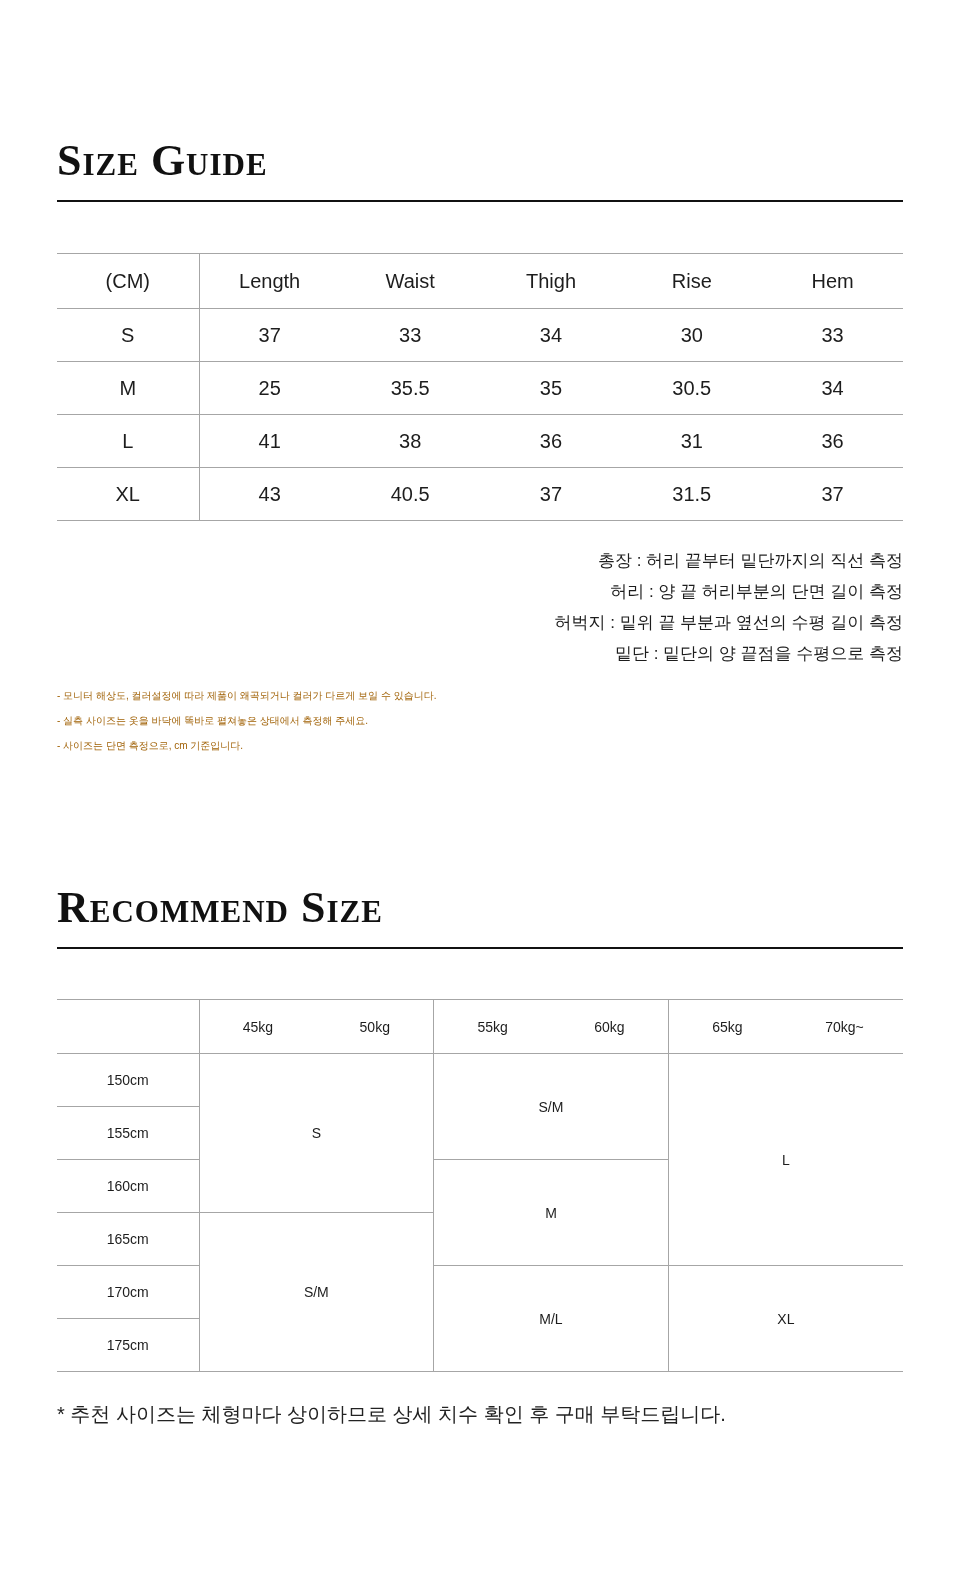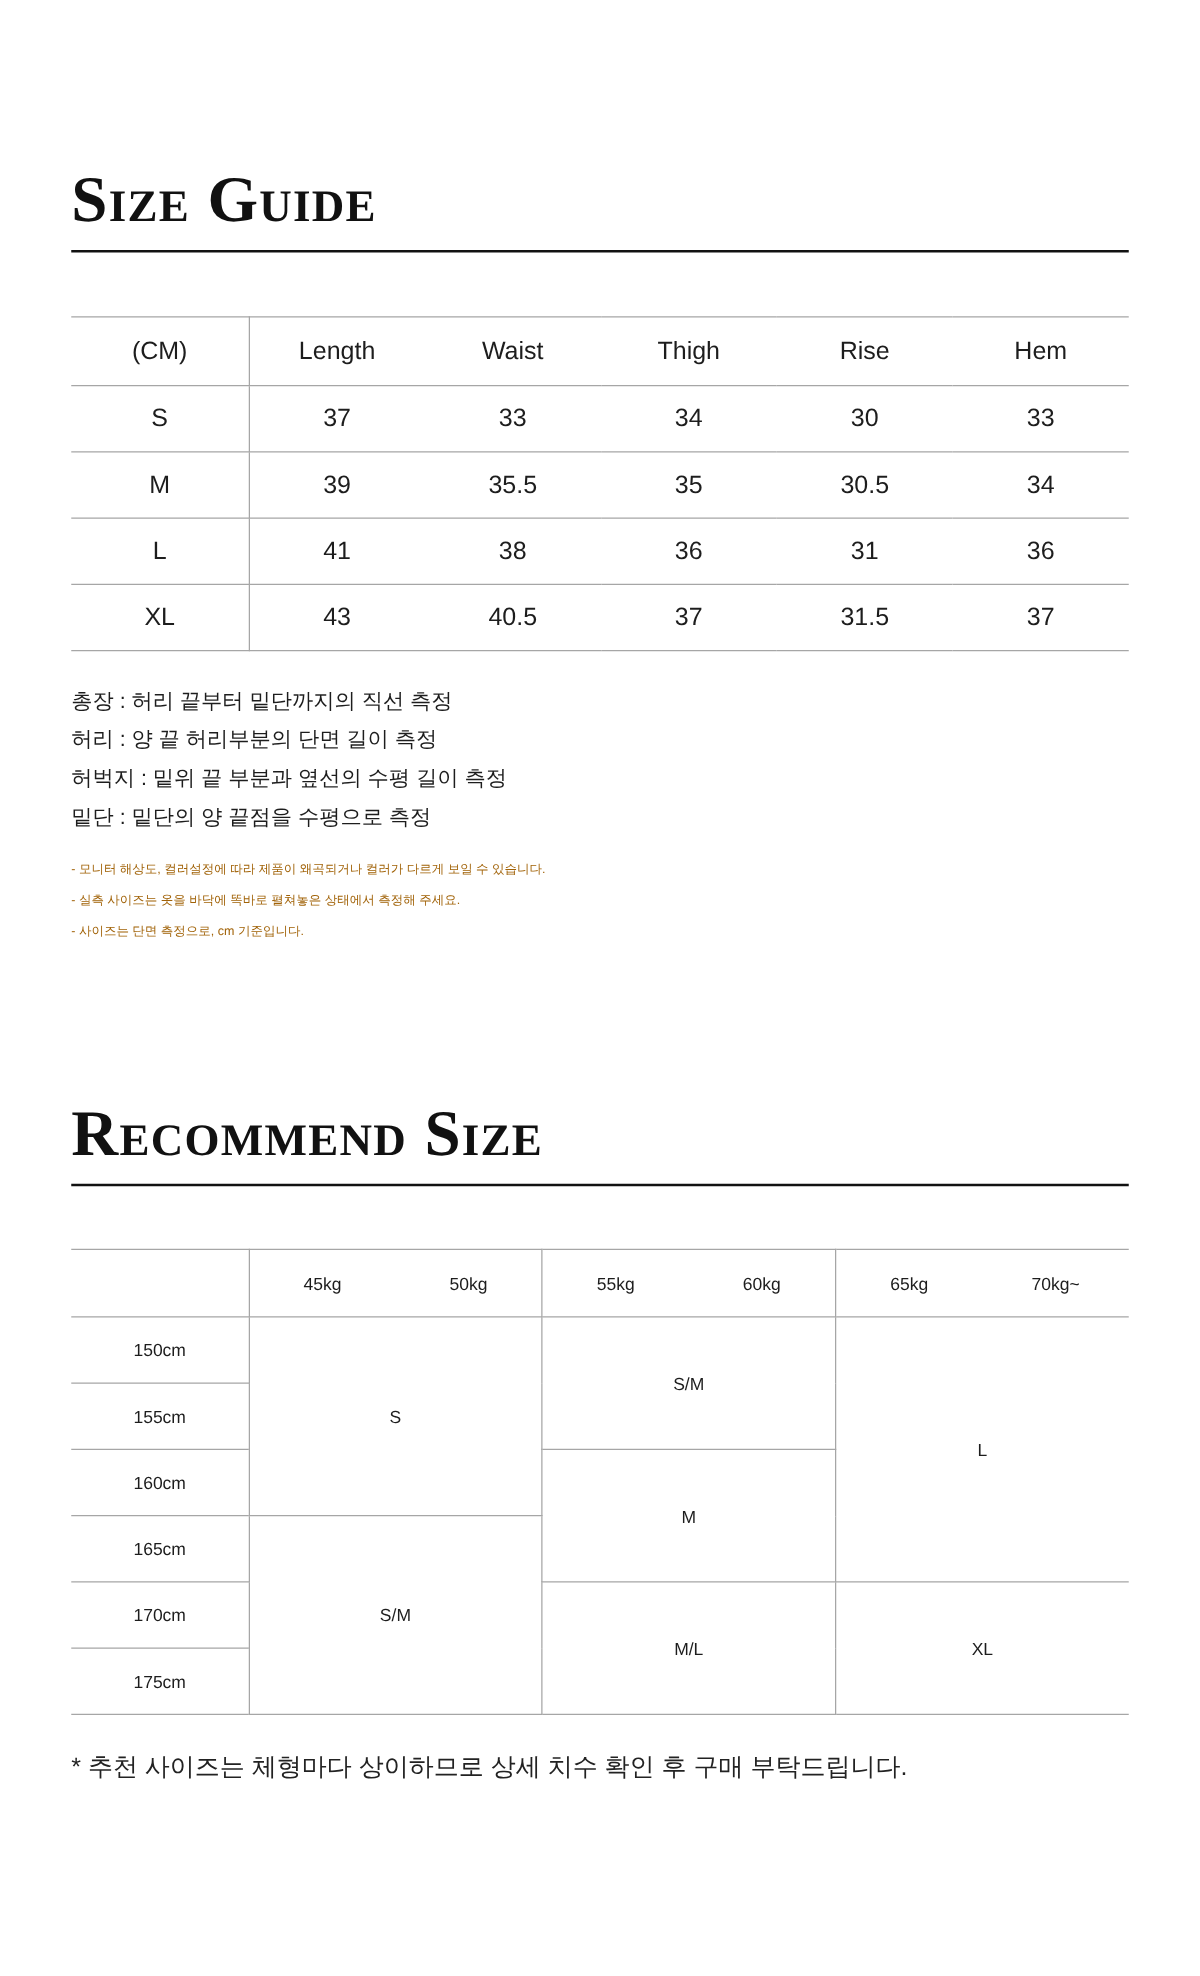--- a/index.html
+++ b/index.html
@@ -19,21 +19,21 @@
   .content {
     width: 846px;
     margin-left: 57px;
     padding-top: 141px;
   }
   h1.section-title {
     margin: 0;
     font-family: "Liberation Serif", "DejaVu Serif", serif;
     font-variant: small-caps;
     font-weight: 600;
-    font-size: 52px;
+    font-size: 44px;
     line-height: 40px;
     letter-spacing: 1px;
     color: #111111;
   }
   .title-rule {
     border: none;
     border-top: 2px solid #111111;
     margin: 19px 0 0 0;
   }
 
@@ -61,20 +61,21 @@
   .size-table .body-row { height: 53px; }
   .size-table th.first, .size-table td.first { border-right: 1px solid #a6a6a6; }
 
   
   .definitions { margin-top: 24px; }
   .definitions p {
     margin: 0;
     font-size: 17px;
     line-height: 31px;
     color: #1d1d1d;
+    text-align: right;
   }
   .notes { margin-top: 14px; }
   .notes p {
     margin: 0;
     font-size: 10px;
     line-height: 25px;
     color: #a16207;
   }
 
   .recommend-block { margin-top: 130px; }
@@ -140,21 +141,21 @@
         <tr class="body-row">
           <td class="first">S</td>
           <td>37</td>
           <td>33</td>
           <td>34</td>
           <td>30</td>
           <td>33</td>
         </tr>
         <tr class="body-row">
           <td class="first">M</td>
-          <td>39</td>
+          <td>25</td>
           <td>35.5</td>
           <td>35</td>
           <td>30.5</td>
           <td>34</td>
         </tr>
         <tr class="body-row">
           <td class="first">L</td>
           <td>41</td>
           <td>38</td>
           <td>36</td>

